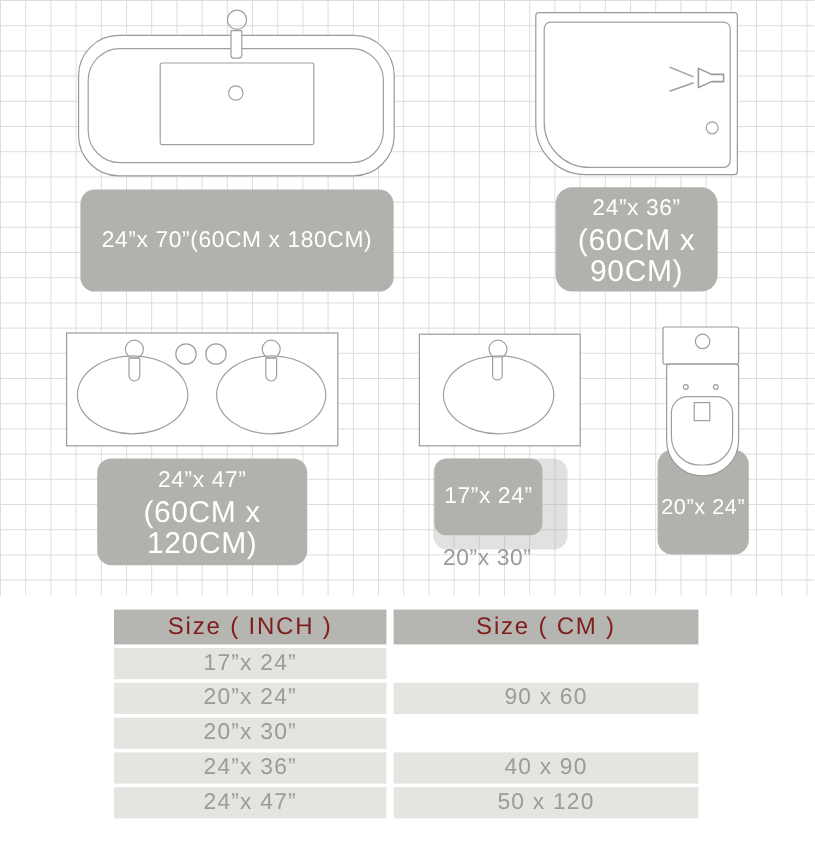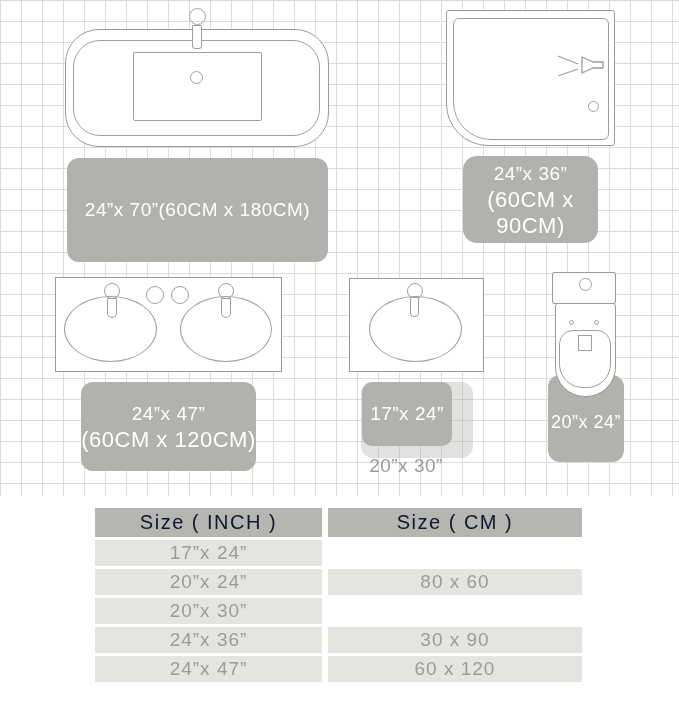--- a/index.html
+++ b/index.html
@@ -20,30 +20,30 @@
   .o1{position:absolute;border:1px solid #9f9f9f;box-sizing:border-box;background:transparent;}
   .white{background:#ffffff;}
   .round{border-radius:50%;}
   
   .rug{
     position:absolute;background:#b1b1ad;border-radius:12px;color:#ffffff;
     display:flex;flex-direction:column;align-items:center;justify-content:center;
     text-align:center;letter-spacing:.5px;
   }
   .rug-line1{font-size:19px;line-height:26px;}
-  .rug-line2{font-size:22px;line-height:26px;}
+  .rug-line2{font-size:25px;line-height:26px;}
   .rug-single{font-size:19px;}
   
   .tub-outer{left:65px;top:29px;width:264px;height:118px;border-radius:34px;}
   .tub-inner{left:73px;top:40px;width:247px;height:96px;border-radius:27px;}
   .tub-basin{left:133px;top:52px;width:129px;height:69px;border-radius:2px;}
   .tub-drain{left:190px;top:71px;width:13px;height:13px;}
   .tub-faucet-c{left:189px;top:8px;width:17px;height:17px;}
   .tub-faucet-s{left:192px;top:25px;width:10px;height:24px;border-radius:0 0 3px 3px;z-index:2;}
-  .rug-tub{left:67px;top:158px;width:261px;height:104px;}
+  .rug-tub{left:67px;top:158px;width:261px;height:85px;}
   
   .shower-outer{left:446px;top:10px;width:169px;height:136px;border-radius:3px 3px 3px 42px;}
   .shower-inner{left:453px;top:18px;width:156px;height:122px;border-radius:6px 6px 6px 38px;}
   .shower-drain{left:588px;top:101px;width:11px;height:11px;}
   .shower-head{position:absolute;left:556px;top:52px;width:52px;height:28px;}
   .rug-shower{left:463px;top:156px;width:135px;height:87px;border-radius:14px;}
   
   .vanity-rect{left:55px;top:277px;width:227px;height:95px;}
   .vanity-bowl-l{left:64px;top:296px;width:93px;height:66px;}
   .vanity-bowl-r{left:180px;top:296px;width:92px;height:66px;}
@@ -73,21 +73,21 @@
   .toilet-bolt-l{left:569px;top:320px;width:5px;height:5px;z-index:3;}
   .toilet-bolt-r{left:594px;top:320px;width:5px;height:5px;z-index:3;}
   .toilet-seat{left:559px;top:330px;width:52px;height:58px;border-radius:14px 14px 24px 24px;z-index:3;}
   .toilet-flush{left:578px;top:335px;width:14px;height:16px;z-index:4;}
   
   .size-table{position:absolute;left:95px;top:508px;width:487px;}
   .t-row{display:flex;gap:6px;}
   .t-cell{display:flex;align-items:center;justify-content:center;box-sizing:border-box;}
   .c1{width:227px;}
   .c2{flex:1;}
-  .t-head .t-cell{height:29px;background:#b5b5b1;color:#0f172a;font-size:20px;letter-spacing:1.5px;}
+  .t-head .t-cell{height:29px;background:#b5b5b1;color:#7f1d1d;font-size:20px;letter-spacing:1.5px;}
   .t-body-row{margin-top:3px;}
   .t-body-row .t-cell{height:26px;background:#e4e4e1;color:#9b9b97;font-size:19px;letter-spacing:1px;}
 </style>
 </head>
 <body>
 
 <div class="canvas">
 
   <div class="grid-bg"></div>
 
@@ -152,28 +152,28 @@
   <div class="size-table">
     <div class="t-row t-head">
       <div class="t-cell c1">Size ( INCH )</div>
       <div class="t-cell c2">Size ( CM )</div>
     </div>
     <div class="t-row t-body-row">
       <div class="t-cell c1">17”x 24”</div>
     </div>
     <div class="t-row t-body-row">
       <div class="t-cell c1">20”x 24”</div>
-      <div class="t-cell c2">80 x 60</div>
+      <div class="t-cell c2">90 x 60</div>
     </div>
     <div class="t-row t-body-row">
       <div class="t-cell c1">20”x 30”</div>
     </div>
     <div class="t-row t-body-row">
       <div class="t-cell c1">24”x 36”</div>
-      <div class="t-cell c2">30 x 90</div>
+      <div class="t-cell c2">40 x 90</div>
     </div>
     <div class="t-row t-body-row">
       <div class="t-cell c1">24”x 47”</div>
-      <div class="t-cell c2">60 x 120</div>
+      <div class="t-cell c2">50 x 120</div>
     </div>
   </div>
 
 </div>
 
 </body></html>

